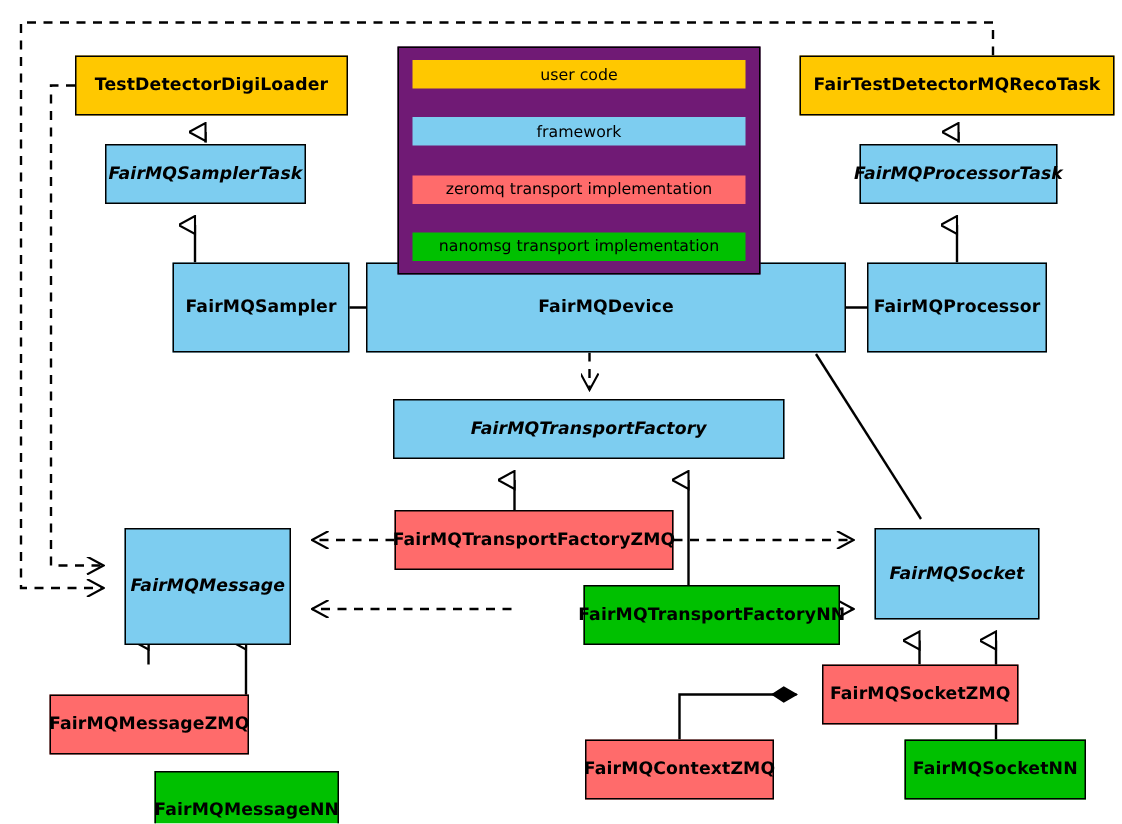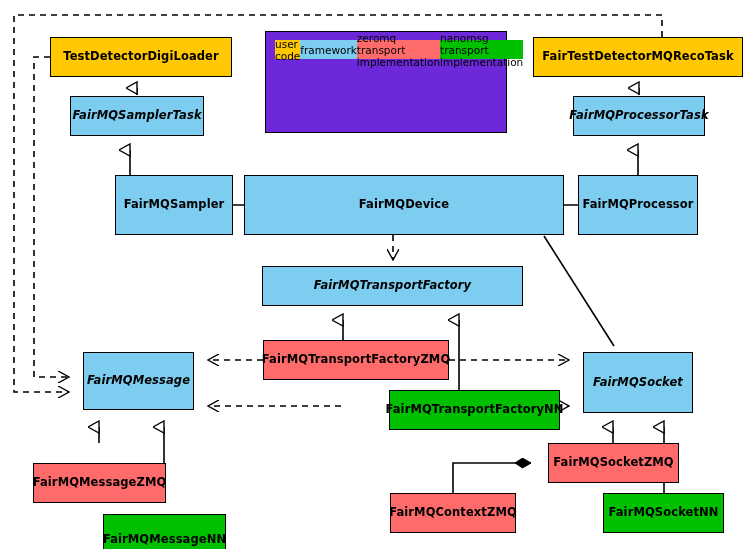--- a/index.html
+++ b/index.html
@@ -40,27 +40,28 @@
   .node.italic{ font-style:italic; }
   .c-user{ background:#FFC800; }
   .c-framework{ background:#7DCDF0; }
   .c-zmq{ background:#FF6B6B; }
   .c-nn{ background:#00C000; }
 
   
   #legend{
     position:absolute;
     left:265px; top:31px;
-    width:242px; height:102px;
-    background:#6d28d9;
+    width:242px; height:152px;
+    background:#701a75;
     border:1.6px solid #000000;
     box-sizing:border-box;
     z-index:4;
     padding:8px 9px;
     display:flex;
+    flex-direction:column;
     justify-content:space-between;
   }
   .legend-row{
     height:19px;
     display:flex;
     align-items:center;
     justify-content:center;
     font-size:10.5px;
     font-weight:normal;
     color:#000000;
@@ -171,21 +172,21 @@
   </div>
 
   <div class="node c-zmq" style="left:263px;top:340px;width:186px;height:40px;">
     <span>FairMQTransportFactoryZMQ</span>
   </div>
 
   <div class="node c-nn" style="left:341px;top:390px;width:171px;height:40px;margin-left:48px;">
     <span>FairMQTransportFactoryNN</span>
   </div>
 
-  <div class="node c-framework italic" style="left:83px;top:352px;width:111px;height:58px;align-items:center;">
+  <div class="node c-framework italic" style="left:83px;top:352px;width:111px;height:78px;align-items:center;">
     <span>FairMQMessage</span>
   </div>
 
   <div class="node c-framework italic" style="left:583px;top:352px;width:110px;height:61px;">
     <span>FairMQSocket</span>
   </div>
 
   <div class="node c-zmq" style="left:33px;top:463px;width:133px;height:40px;">
     <span>FairMQMessageZMQ</span>
   </div>

